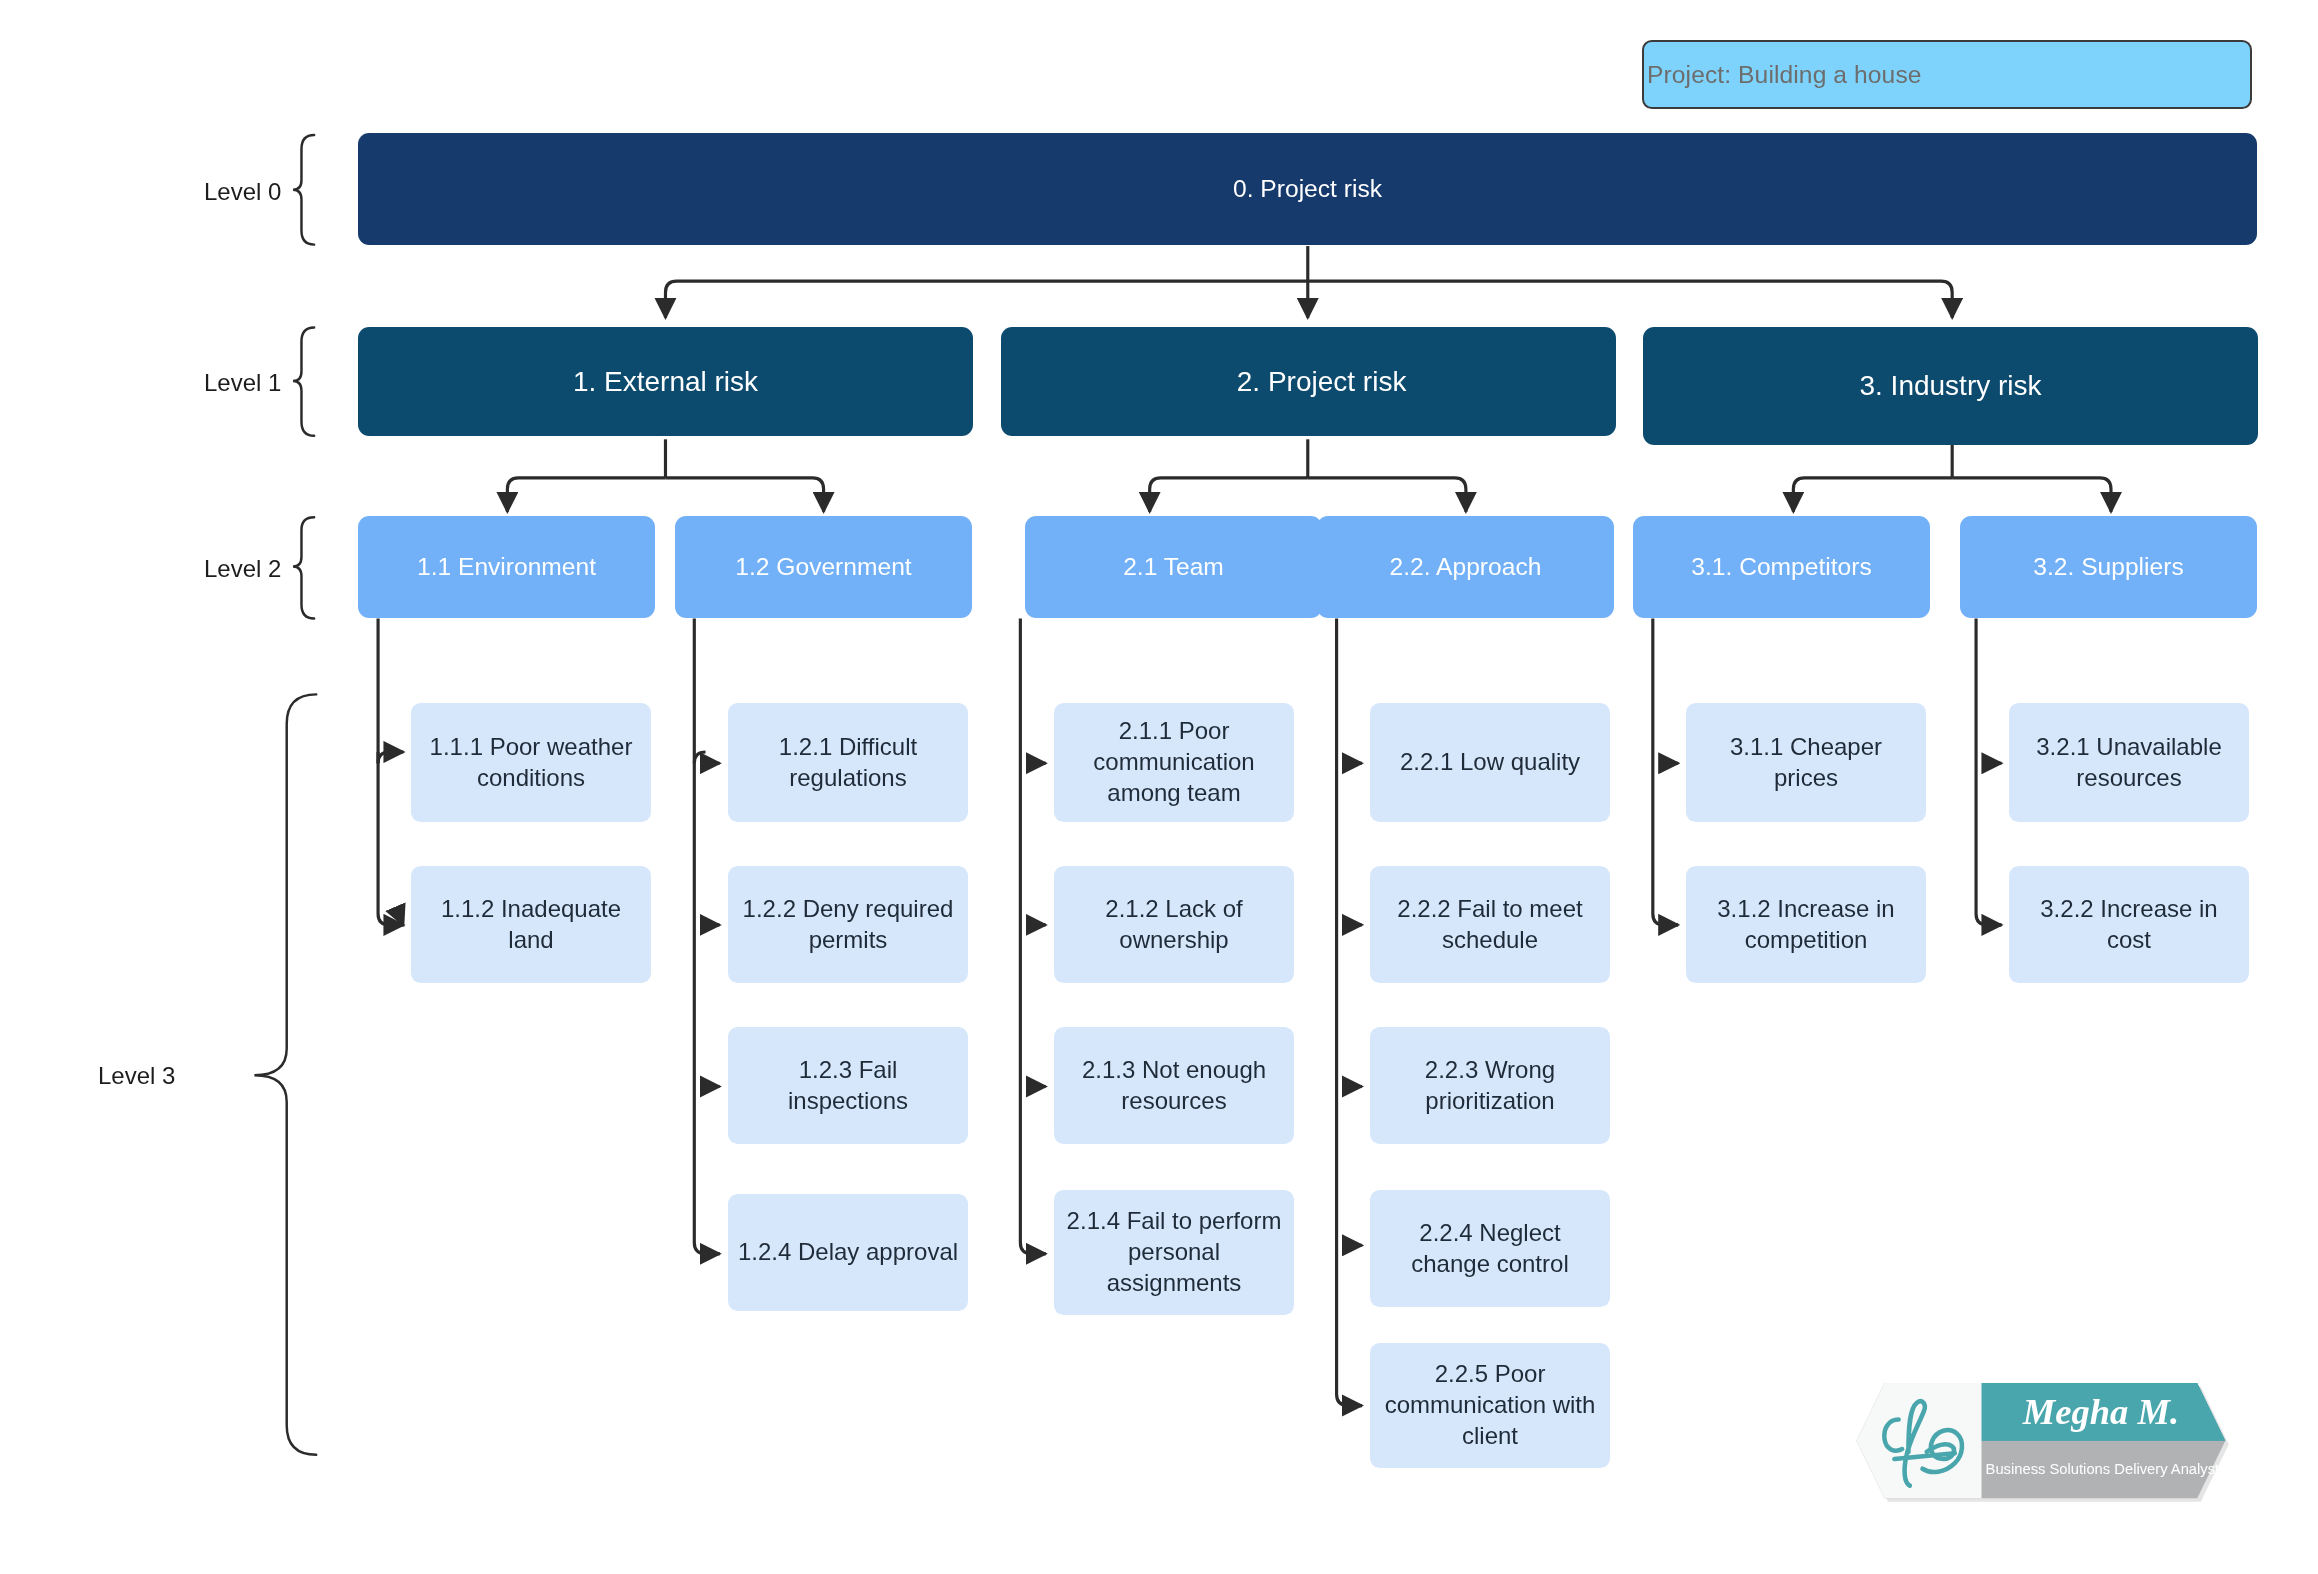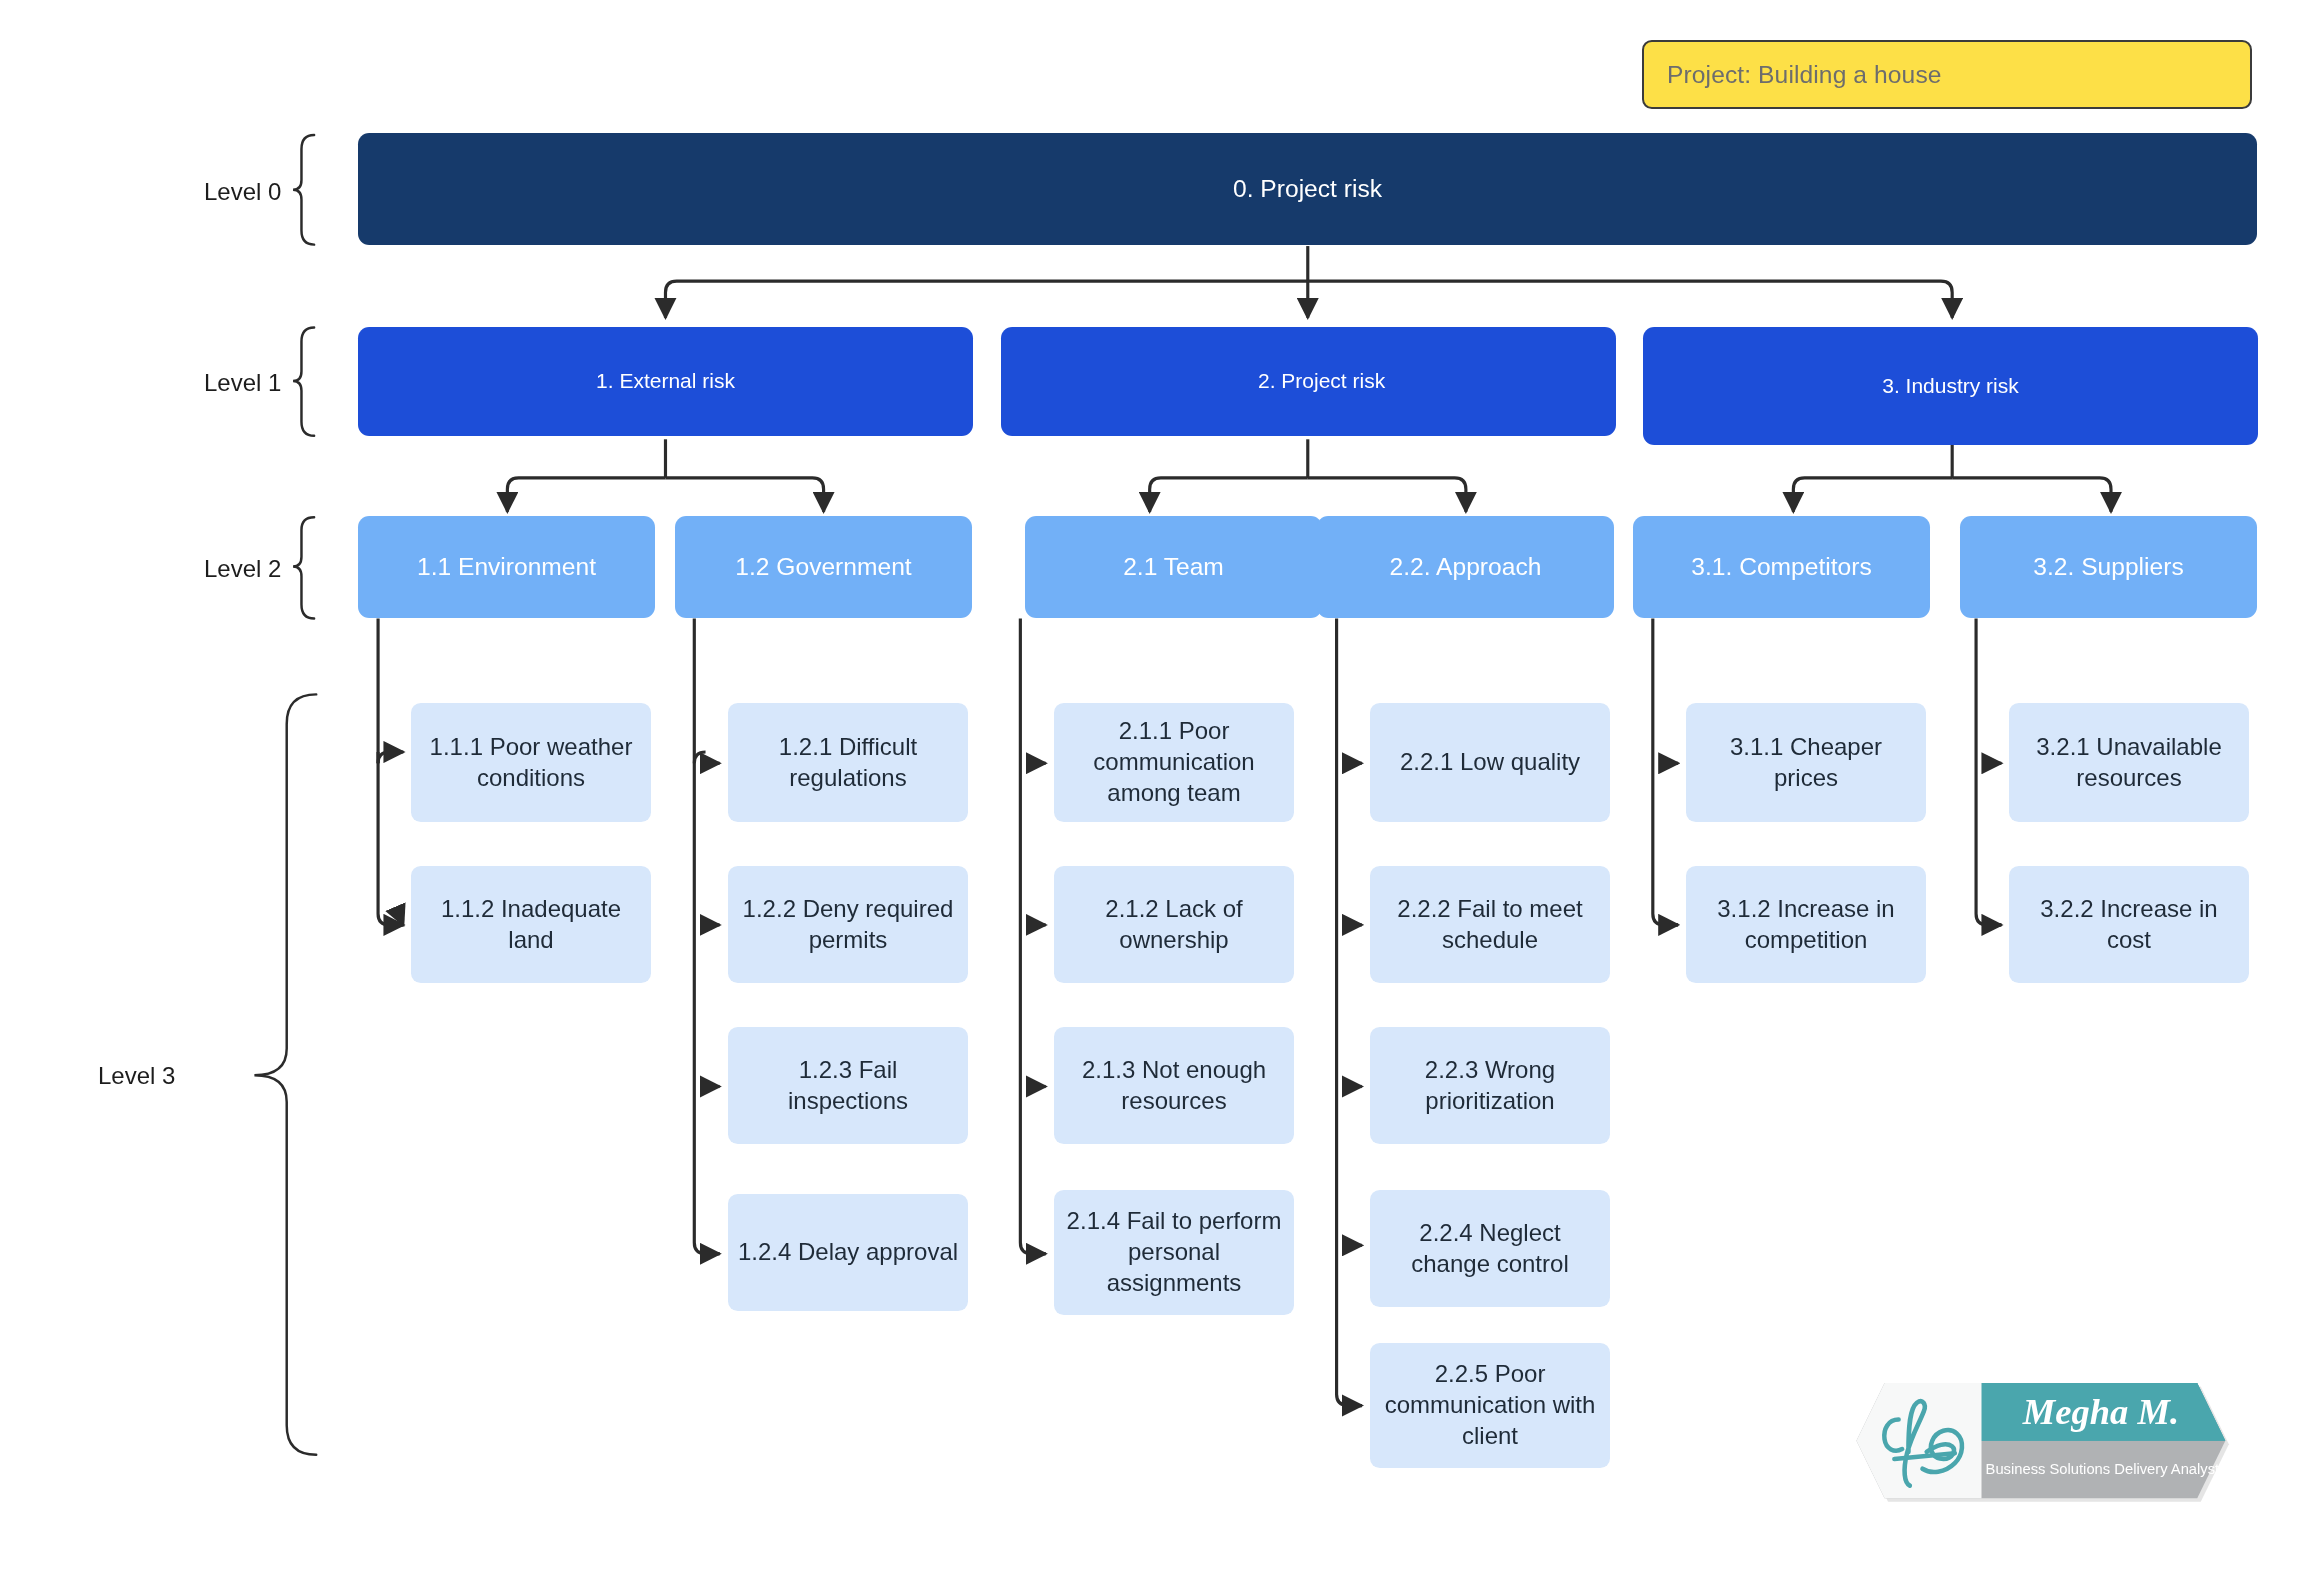--- a/index.html
+++ b/index.html
@@ -25,24 +25,24 @@
   
   .project-input {
     position: absolute;
     left: 1642px;
     top: 40px;
     width: 610px;
     height: 69px;
     box-sizing: border-box;
     border: 2.1px solid #3b3b3b;
     border-radius: 9.8px;
-    background: #fde047;
+    background: #7dd3fc;
     display: flex;
     align-items: center;
-    padding-left: 23px;
+    padding-left: 3px;
     font-size: 24.6px;
     color: #6d6d6d;
     letter-spacing: 0.1px;
   }
 
   
   .level-label {
     position: absolute;
     font-size: 24px;
     color: #1d1d1d;
@@ -60,23 +60,23 @@
     border-radius: 11.2px;
     line-height: 1.28;
     padding: 4.2px 9.8px;
   }
   .node.lvl0 {
     background: #163a6b;
     color: #ffffff;
     font-size: 24.6px;
   }
   .node.lvl1 {
-    background: #1d4ed8;
+    background: #0c4a6e;
     color: #ffffff;
-    font-size: 21px;
+    font-size: 28px;
   }
   .node.lvl2 {
     background: #72b0f7;
     color: #ffffff;
     font-size: 24.6px;
   }
   .node.lvl3 {
     background: #d7e7fb;
     color: #1f2b38;
     font-size: 24px;

